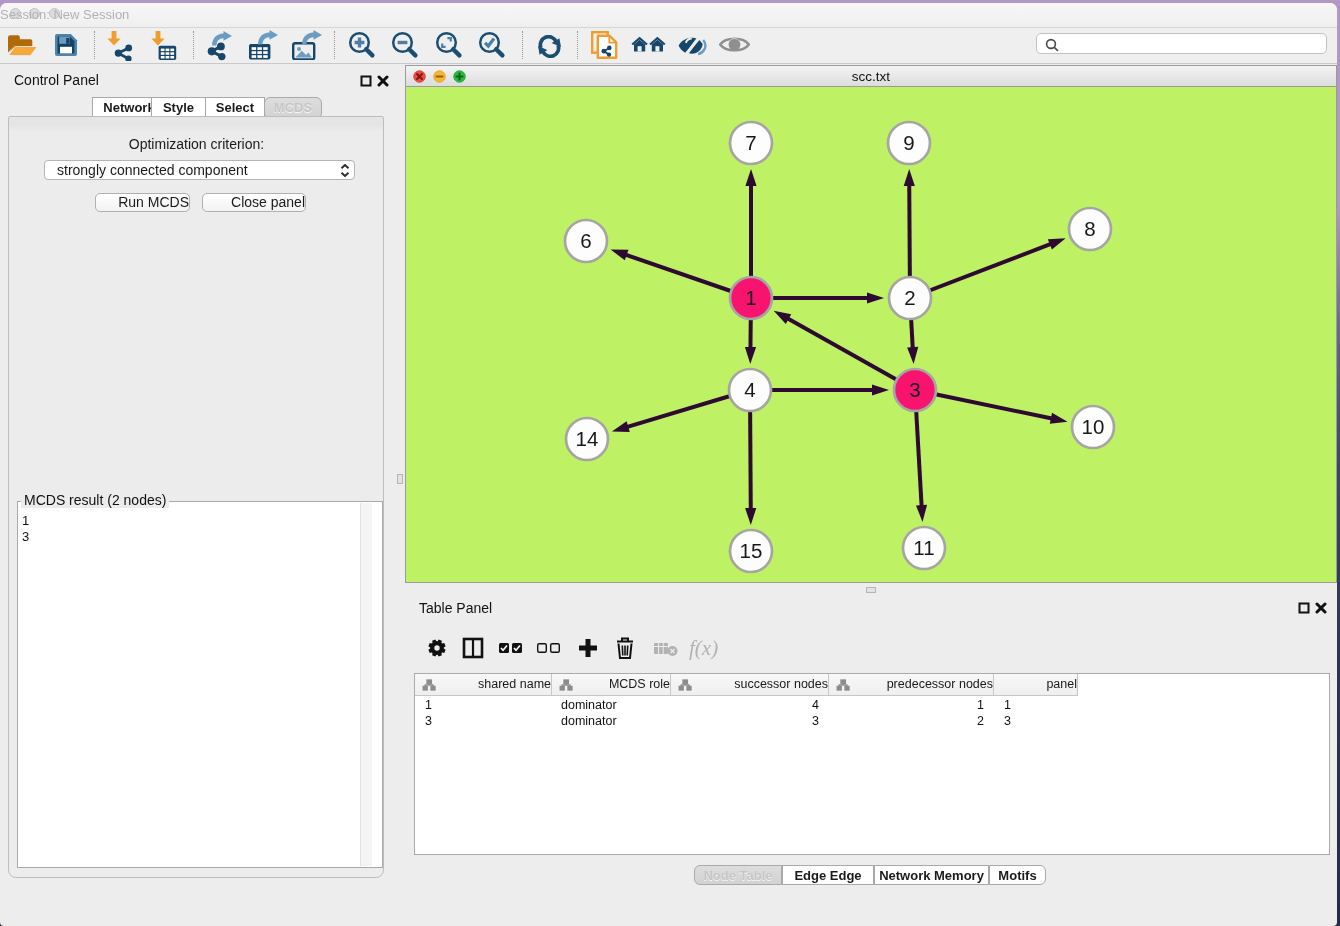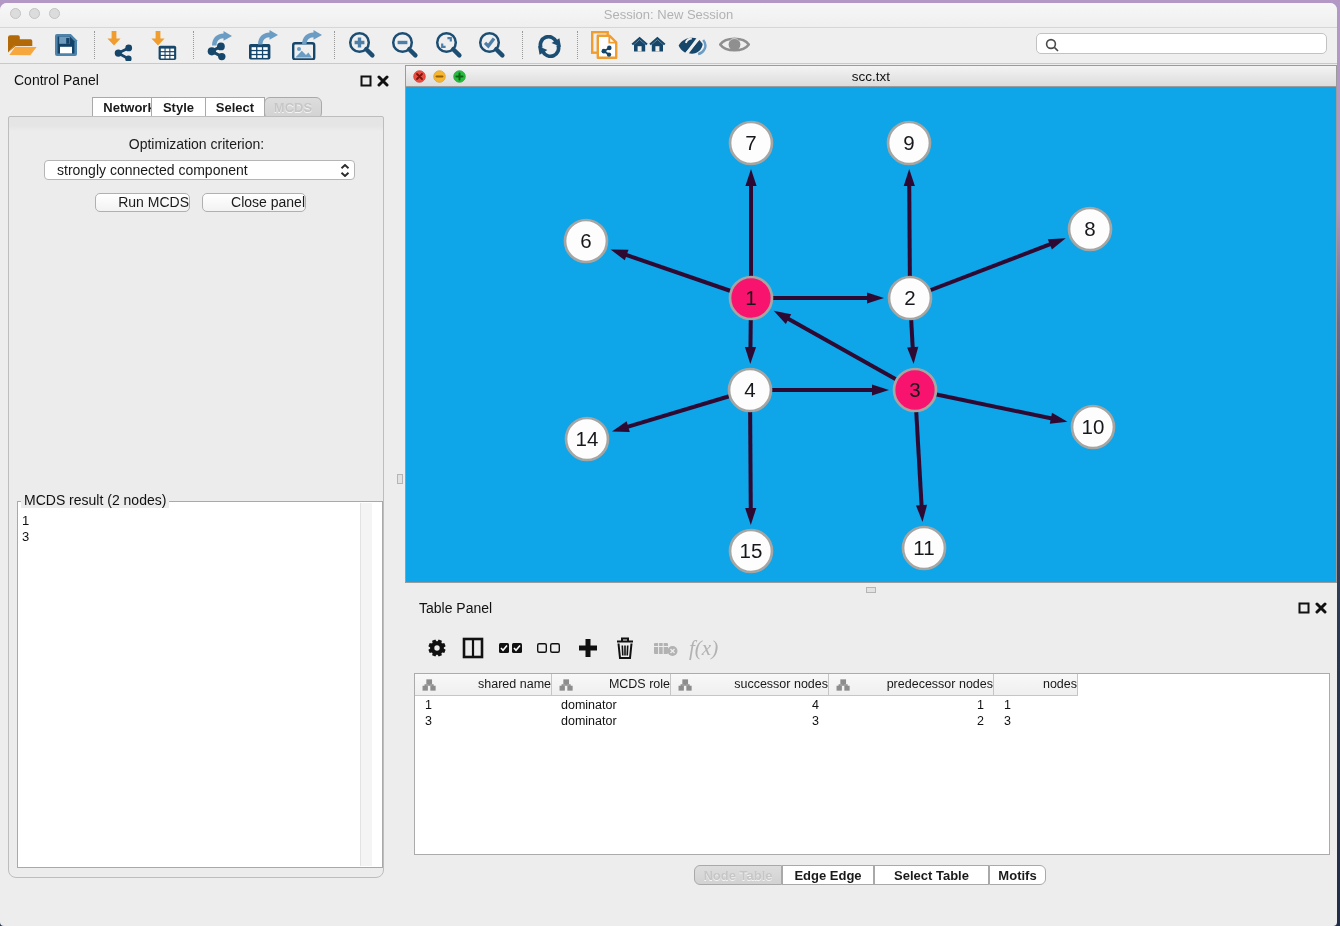--- a/index.html
+++ b/index.html
@@ -7,21 +7,21 @@
 body { font-family:"Liberation Sans", sans-serif; position:relative;
   background:linear-gradient(180deg,#b398c6 0%,#b398c6 45%,#3a4769 65%,#27334d 100%); }
 #deskright { position:absolute; right:0; top:0; width:3px; height:926px;
   background:linear-gradient(#b398c6 0%,#b398c6 22%,#6a6a8e 35%,#3c4866 50%,#2b374f 70%,#232e46 100%); }
 #win { position:absolute; left:0; top:3px; width:1337px; height:923px;
   background:#ededed; border-radius:7px 7px 4px 4px; overflow:hidden; }
 #titlebar { position:absolute; left:0; top:0; width:1337px; height:25px;
   background:linear-gradient(#f7f7f7,#efefef); border-bottom:1px solid #d6d6d6; }
 #titlebar .circ { position:absolute; top:4.5px; width:11px; height:11px; border-radius:50%;
   background:#dcdcdc; border:1px solid #c3c3c3; }
-#titletext { position:absolute; top:4px; left:0; width:1337px; text-align:center;
+#titletext { position:absolute; top:4px; left:0; width:1337px; text-align:left;
   font-size:13px; color:#b2b2b2; }
 #toolbar { position:absolute; left:0; top:25px; width:1337px; height:36px;
   background:#efefef; border-bottom:1px solid #c9c9c9; }
 .sep { position:absolute; top:3px; height:28px; width:0; border-left:1px dotted #999; }
 .ticon { position:absolute; }
 #searchbox { position:absolute; left:1036px; top:5px; width:291px; height:21px;
   background:#fff; border:1px solid #c2c2c2; border-radius:5px; }
 #cpanel { position:absolute; left:0; top:61px; width:393px; height:825px; background:#ededed; }
 #cp-title { position:absolute; left:14px; top:8px; font-size:14px; color:#111; }
 .tab { position:absolute; top:0; height:20px; background:#fff; border:1px solid #a9a9a9;
@@ -46,21 +46,21 @@
 #mcds-label { position:absolute; left:21px; top:428px; background:#ececec;
   font-size:14px; color:#111; padding:0 3px; }
 .mcds-val { position:absolute; left:22px; font-size:13px; color:#111; }
 #vsplit { position:absolute; left:393px; top:61px; width:12px; height:826px; background:#ededed; }
 #vhandle { position:absolute; left:397px; top:471px; width:6px; height:10px;
   background:#e2e2e2; border:1px solid #b5b5b5; }
 #hhandle { position:absolute; left:866px; top:584px; width:10px; height:6px;
   background:#e2e2e2; border:1px solid #b5b5b5; }
 #win { will-change:transform; }
 #netwin { position:absolute; left:405px; top:62px; width:932px; height:518px;
-  background:#0ea5e9; border:1px solid #9b9b9b; }
+  background:#bef264; border:1px solid #9b9b9b; }
 #nw-title { position:absolute; left:0; top:0; width:930px; height:21px;
   background:linear-gradient(#f4f4f4,#dcdcdc); border-bottom:1px solid #9b9b9b; }
 #nw-text { position:absolute; left:0; top:3px; width:100%; text-align:center;
   font-size:13.5px; color:#111; }
 #tpanel { position:absolute; left:405px; top:594px; width:935px; height:292px; background:#ededed; }
 #tp-title { position:absolute; left:14px; top:3px; font-size:14px; color:#111; }
 #tp-table { position:absolute; left:9px; top:76px; width:916px; height:182px;
   background:#fff; border:1px solid #ababab; }
 .th-cell { position:absolute; top:0; height:22px; background:linear-gradient(#f8f8f8,#efefef);
   border-right:1px solid #c6c6c6; border-bottom:1px solid #c6c6c6;
@@ -399,32 +399,32 @@
             </g>
           </svg>successor nodes</div>
       <div class="th-cell" style="left:414px;width:165px;"><svg width="14" height="12" viewBox="0 0 14 12">
             <g fill="none" stroke="#8c8c8c" stroke-width="1.3">
               <rect x="5" y="1" width="4.4" height="3.6" fill="#8c8c8c"></rect>
               <rect x="1.2" y="7.4" width="4" height="3.6" fill="#8c8c8c"></rect>
               <rect x="9" y="7.4" width="4" height="3.6" fill="#8c8c8c"></rect>
               <path d="M7.2 4.6 L7.2 6 M3.2 7.4 L3.2 6 L11 6 L11 7.4"></path>
             </g>
           </svg>predecessor nodes</div>
-      <div class="th-cell" style="left:579px;width:84px;">nodes</div>
+      <div class="th-cell" style="left:579px;width:84px;">panel</div>
       <div class="td" style="left:10px;top:24px;">1</div>
       <div class="td" style="left:146px;top:24px;">dominator</div>
       <div class="td" style="left:256px;top:24px;width:148px;text-align:right;">4</div>
       <div class="td" style="left:414px;top:24px;width:155px;text-align:right;">1</div>
       <div class="td" style="left:589px;top:24px;">1</div>
       <div class="td" style="left:10px;top:40px;">3</div>
       <div class="td" style="left:146px;top:40px;">dominator</div>
       <div class="td" style="left:256px;top:40px;width:148px;text-align:right;">3</div>
       <div class="td" style="left:414px;top:40px;width:155px;text-align:right;">2</div>
       <div class="td" style="left:589px;top:40px;">3</div>
     </div>
     <div id="btabs">
       <div class="tab" style="left:289px;top:268px;width:88px;border-radius:6px 0 0 6px;background:linear-gradient(#dddddd,#d2d2d2);color:#c6c6c6;text-shadow:0 1px 0 #f5f5f5;">Node Table</div>
       <div class="tab" style="left:377px;top:268px;width:92px;">Edge Edge</div>
-      <div class="tab" style="left:469px;top:268px;width:115px;">Select Table</div>
+      <div class="tab" style="left:469px;top:268px;width:115px;">Network Memory</div>
       <div class="tab" style="left:584px;top:268px;width:57px;border-radius:0 6px 6px 0;">Motifs</div>
     </div>
   </div>
 </div>
 
 </body></html>

